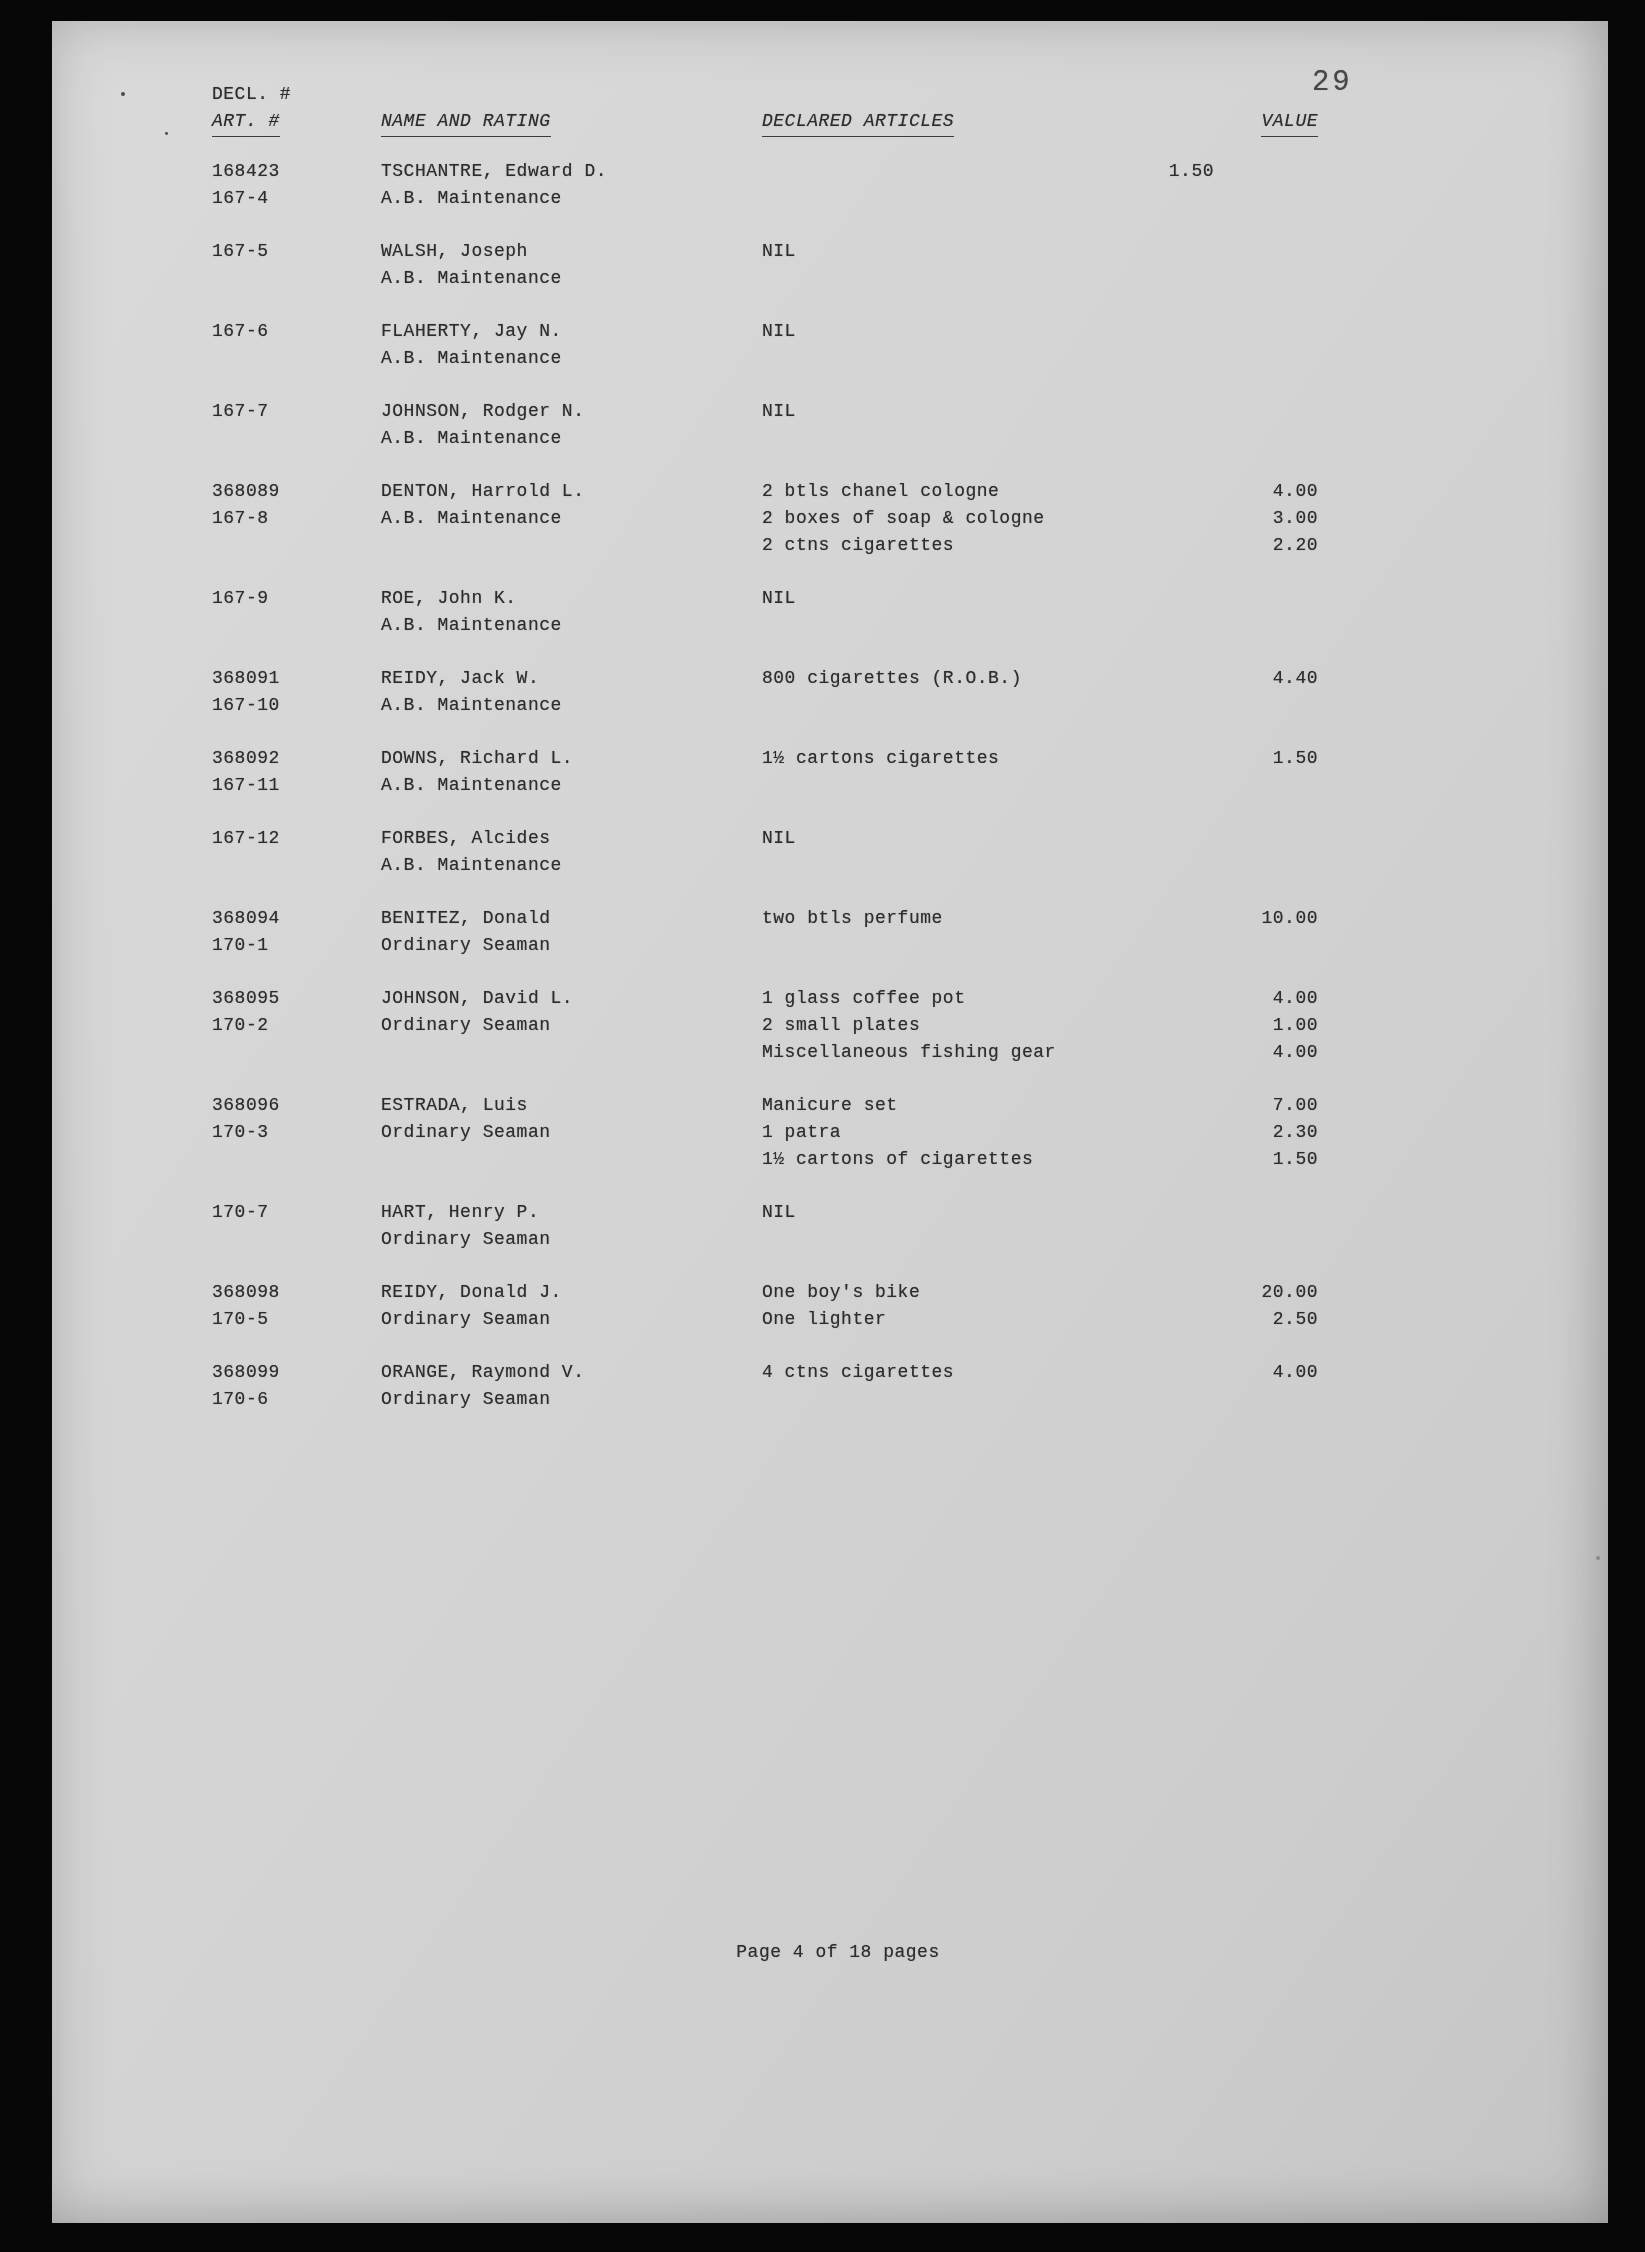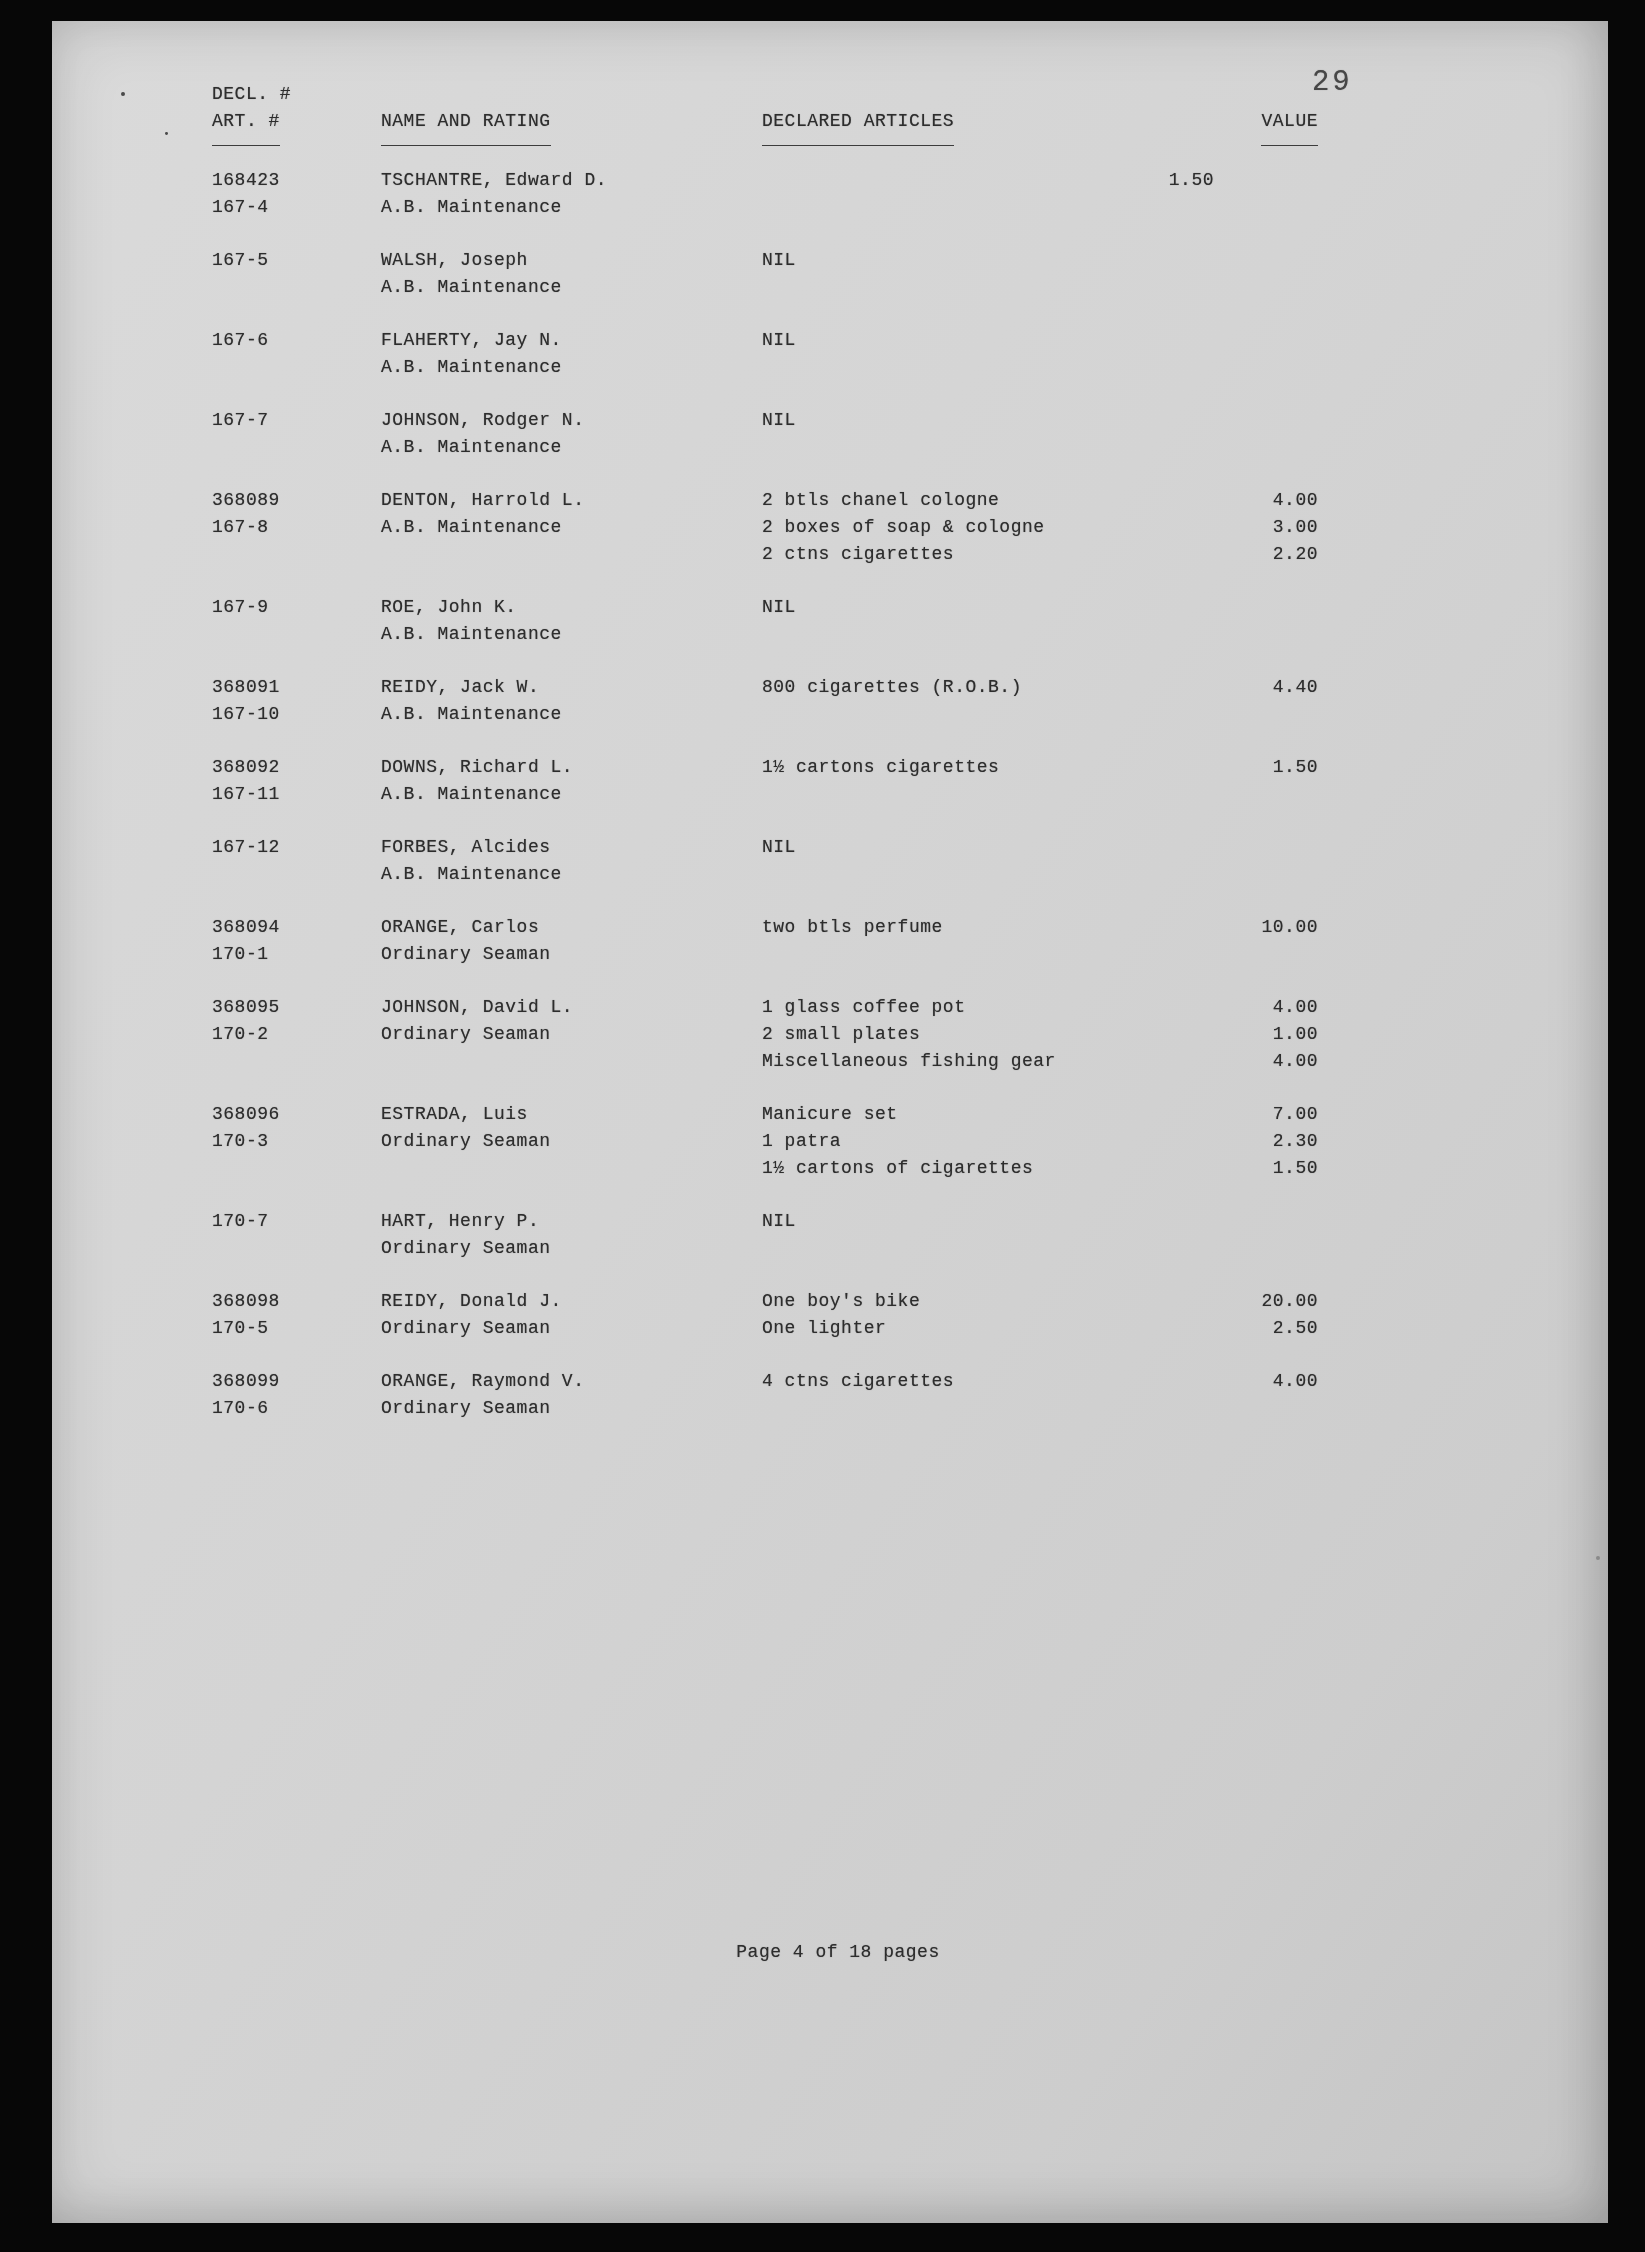--- a/index.html
+++ b/index.html
@@ -16,21 +16,21 @@
   .content{
     position:absolute;left:160px;top:60px;width:1158px;
     color:#2d2d2d;font-size:18px;line-height:27px;
     text-shadow:0 0 0.9px rgba(45,45,45,0.55);
     letter-spacing:0.5px;
   }
   .hdr,.row{display:grid;grid-template-columns:169px 381px 452px 104px;}
   .hdr{align-items:end;margin-bottom:21px;}
   .row{margin-bottom:26px;}
   .c4{text-align:right;}
-  .u{display:inline-block;border-bottom:1.9px solid #3c3c3c;padding-bottom:10px;}
+  .u{display:inline-block;border-bottom:1.9px solid #3c3c3c;padding-bottom:1px;font-style:italic;}
   .line:empty{display:none;}
   .page-num{
     position:absolute;left:1260px;top:45px;
     font-size:29px;color:#474747;letter-spacing:2.8px;
     text-shadow:0 0 0.9px rgba(60,60,60,0.5);
   }
   .footer{
     position:absolute;left:8px;top:1921px;width:100%;text-align:center;
     color:#2d2d2d;font-size:18px;letter-spacing:0.5px;
     text-shadow:0 0 0.9px rgba(45,45,45,0.55);
@@ -215,21 +215,21 @@
         
       </div>
     </div>
 
     <div class="row">
       <div class="c1">
         <div class="line">368094</div>
         <div class="line">170-1</div>
       </div>
       <div class="c2">
-        <div class="line">ORANGE, Carlos</div>
+        <div class="line">BENITEZ, Donald</div>
         <div class="line">Ordinary Seaman</div>
       </div>
       <div class="c3">
         <div class="line">two btls perfume</div>
       </div>
       <div class="c4">
         <div class="line">10.00</div>
       </div>
     </div>
 

